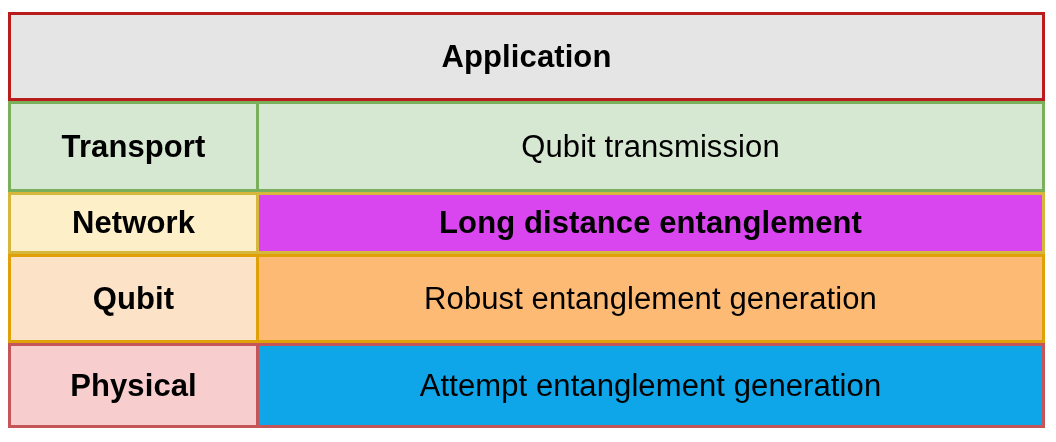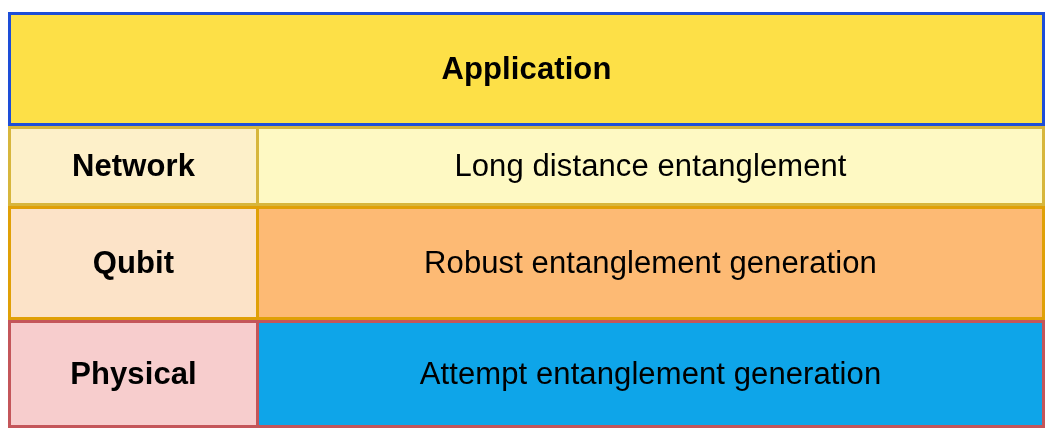--- a/index.html
+++ b/index.html
@@ -43,22 +43,22 @@
     white-space: nowrap;
     box-sizing: border-box;
   }
 
   
   col.label-col { width: 251px; }
   col.desc-col  { width: 786px; }
 
   
   td.cell-application {
-    background: #fde047;
-    border: 3px solid #1d4ed8;
+    background: #e5e5e5;
+    border: 3px solid #b91c1c;
     font-weight: bold;
     font-size: 33px;
     height: 84px;
   }
 
   
   td.cell-transport-label {
     background: #d6e8d2;
     border-top: 3px solid #7ab05c;
     border-left: 3px solid #7ab05c;
@@ -77,25 +77,26 @@
   
   td.cell-network-label {
     background: #fdf0c9;
     border-top: 3px solid #d7b63c;
     border-left: 3px solid #d7b63c;
     border-bottom: 3px solid #d7b63c;
     border-right: 3px solid #d7b63c;
     font-weight: bold;
   }
   td.cell-network-desc {
-    background: #fef9c3;
+    background: #d946ef;
     border-top: 3px solid #d7b63c;
     border-right: 3px solid #d7b63c;
     border-bottom: 3px solid #d7b63c;
     border-left: 0;
+    font-weight: bold;
   }
 
   
   td.cell-link-label {
     background: #fce3c8;
     border-top: 3px solid #e0a007;
     border-left: 3px solid #e0a007;
     border-bottom: 3px solid #e0a007;
     border-right: 3px solid #e0a007;
     font-weight: bold;
@@ -137,20 +138,24 @@
 <div id="stack-wrap">
   <table class="stack">
     <colgroup>
       <col class="label-col">
       <col class="desc-col">
     </colgroup>
     <tbody>
       <tr class="row-application">
         <td class="cell-application" colspan="2">Application</td>
       </tr>
+      <tr class="row-transport">
+        <td class="cell-transport-label">Transport</td>
+        <td class="cell-transport-desc">Qubit transmission</td>
+      </tr>
       <tr class="row-network">
         <td class="cell-network-label">Network</td>
         <td class="cell-network-desc">Long distance entanglement</td>
       </tr>
       <tr class="row-link">
         <td class="cell-link-label">Qubit</td>
         <td class="cell-link-desc">Robust entanglement generation</td>
       </tr>
       <tr class="row-physical">
         <td class="cell-physical-label">Physical</td>

